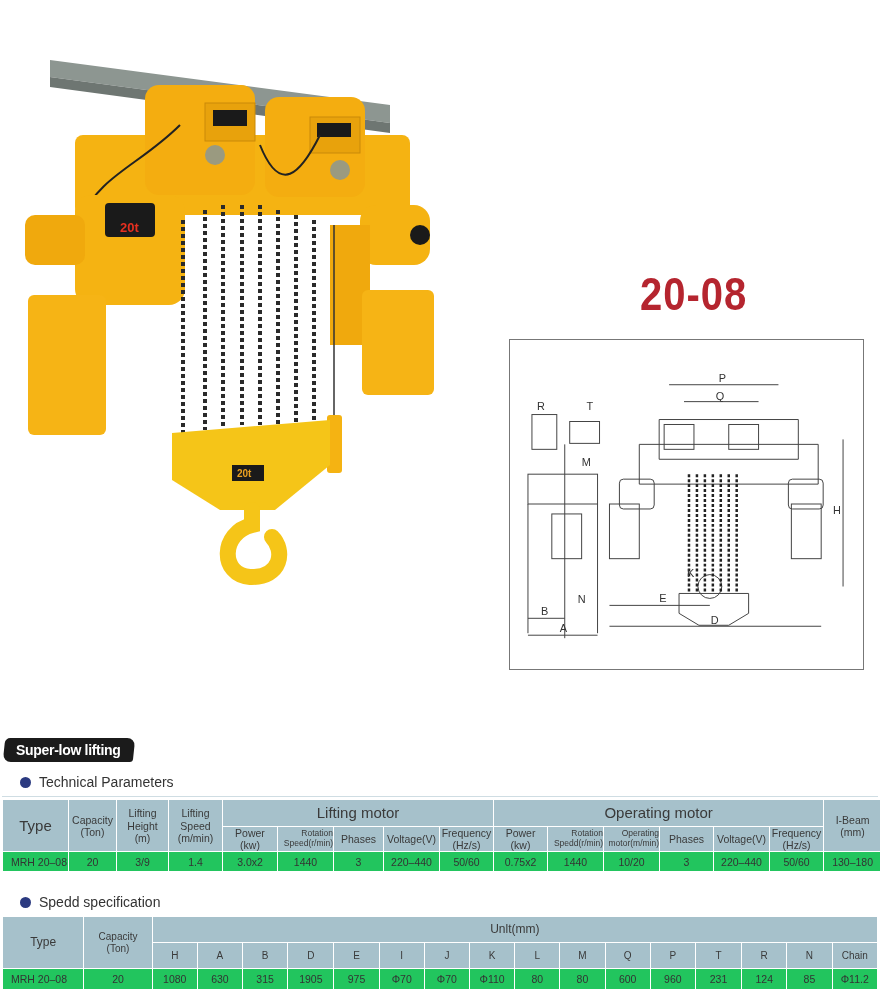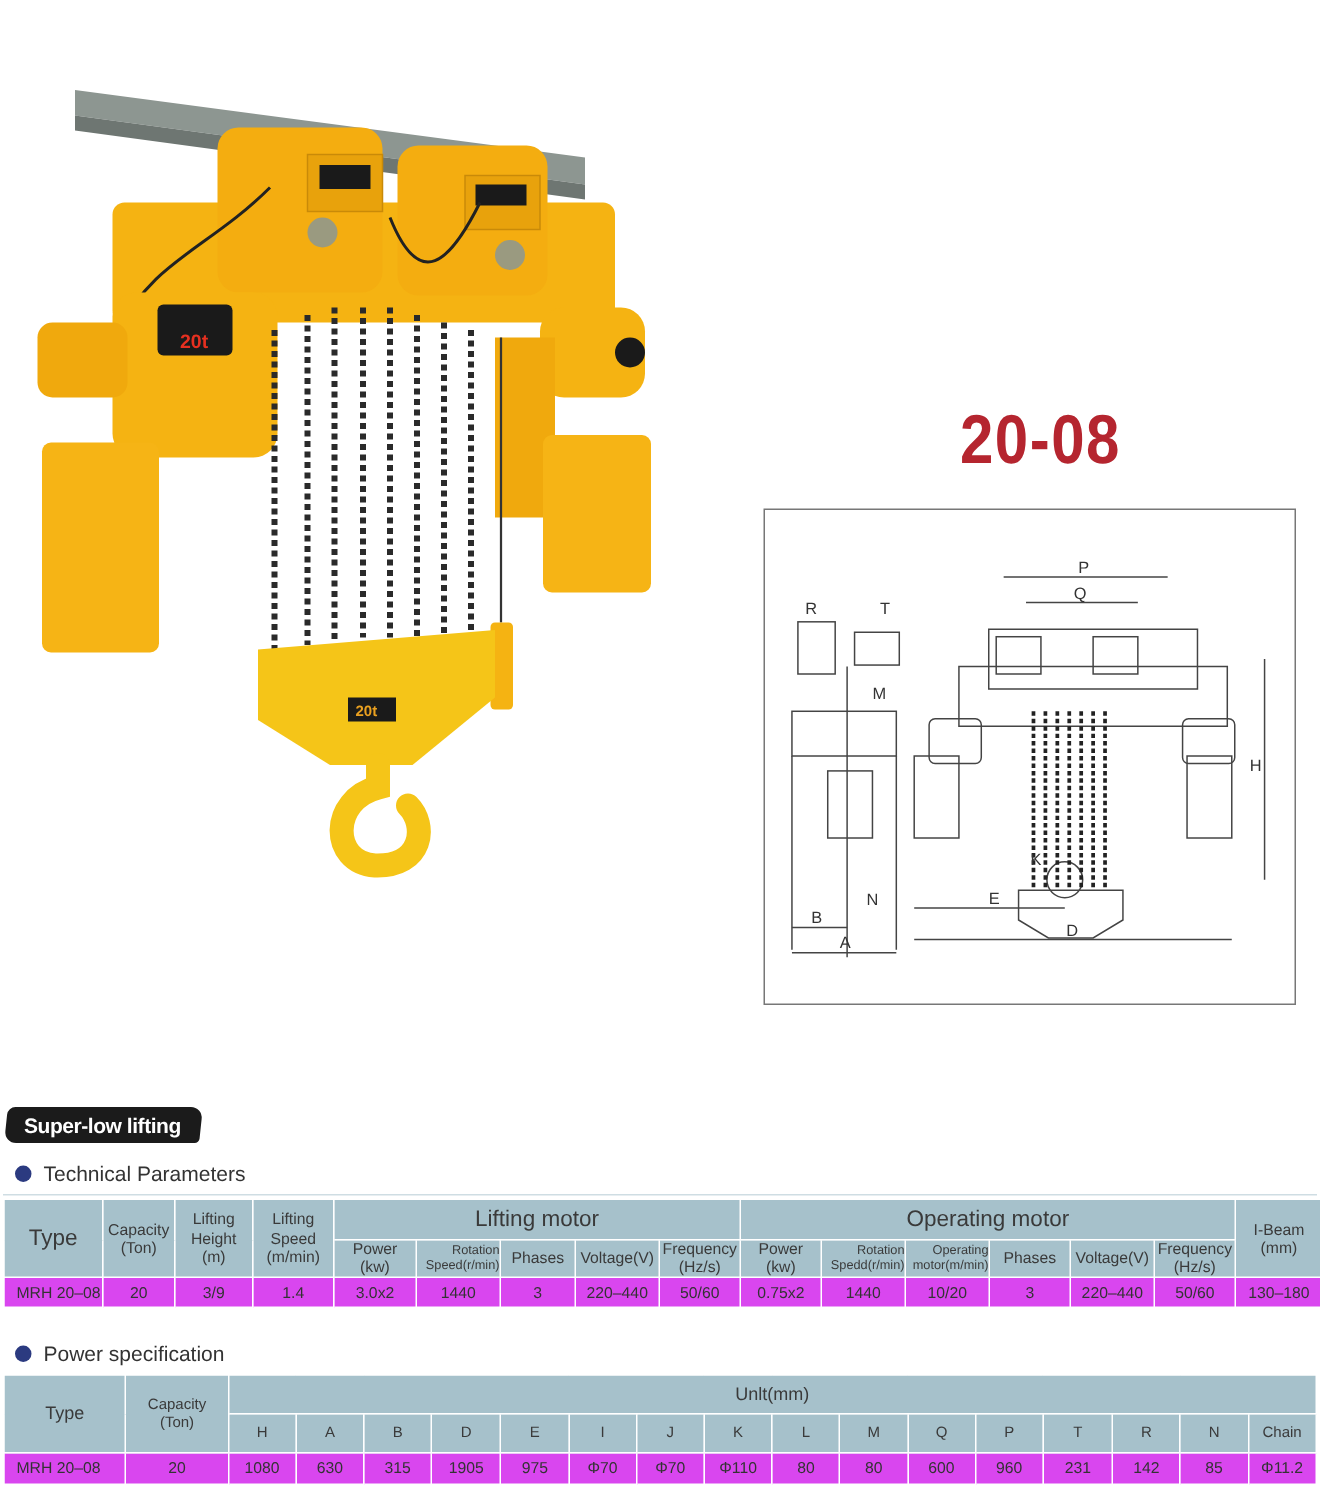--- a/index.html
+++ b/index.html
@@ -16,30 +16,30 @@
 
   
   #diagram { left: 509px; top: 339px; width: 355px; height: 331px; border: 1.5px solid #777; background: #fff; }
 
   
   #banner { left: 4px; top: 738px; width: 130px; height: 24px; background: #1b1b1b;
             border-radius: 5px 8px 3px 8px; transform: skewX(-6deg); }
   #banner span { display: block; transform: skewX(6deg); color: #fff; font-weight: bold;
                  font-size: 14px; line-height: 24px; padding-left: 12px; letter-spacing: -0.3px; }
 
-  .section-head { left: 10px; font-size: 14px; color: #333; display: flex; align-items: center; }
+  .section-head { left: 20px; font-size: 14px; color: #333; display: flex; align-items: center; }
   .section-head .dot { width: 11px; height: 11px; border-radius: 50%; background: #2b3a80; margin-right: 8px; }
   #sec-tech { top: 774px; }
   #sec-size { top: 894px; }
   .rule { left: 2px; width: 876px; height: 1px; background: #cfdde3; }
 
   table { border-collapse: collapse; position: absolute; table-layout: fixed; }
   th { background: #a6c1cb; color: #3a3a3a; font-weight: normal; border: 1px solid #ffffff;
        text-align: center; vertical-align: middle; line-height: 1.15; }
-  td { background: #d946ef; color: #333; border: 1px solid #ffffff; text-align: center;
+  td { background: #22c55e; color: #333; border: 1px solid #ffffff; text-align: center;
        vertical-align: middle; font-size: 10.5px; }
 
   #tech-table { left: 2px; top: 799px; width: 876px; }
   #tech-table th { font-size: 10.5px; }
   #tech-table th.big { font-size: 15px; }
   #tech-table th.small { font-size: 8.5px; text-align: right; }
   #tech-table tr.r1 th { height: 27px; }
   #tech-table tr.r2 th { height: 18px; }
   #tech-table td { height: 20px; }
 
@@ -229,21 +229,21 @@
     <td>3</td>
     <td>220–440</td>
     <td>50/60</td>
     <td>130–180</td>
   </tr>
 </tbody>
   </table>
 
 <div id="sec-size" class="abs section-head">
   <span class="dot"></span>
-  <span>Power specification</span>
+  <span>Spedd specification</span>
 </div>
 
 <table id="size-table">
   <colgroup>
     <col style="width:81px">
       <col style="width:68px">
     <col style="width:45px">
       <col style="width:45px">
       <col style="width:45px">
       <col style="width:46px">
@@ -293,18 +293,18 @@
     <td>1905</td>
     <td>975</td>
     <td>Φ70</td>
     <td>Φ70</td>
     <td>Φ110</td>
     <td>80</td>
     <td>80</td>
     <td>600</td>
     <td>960</td>
     <td>231</td>
-    <td>142</td>
+    <td>124</td>
     <td>85</td>
     <td>Φ11.2</td>
   </tr>
 </tbody>
   </table>
 
 </body></html>

